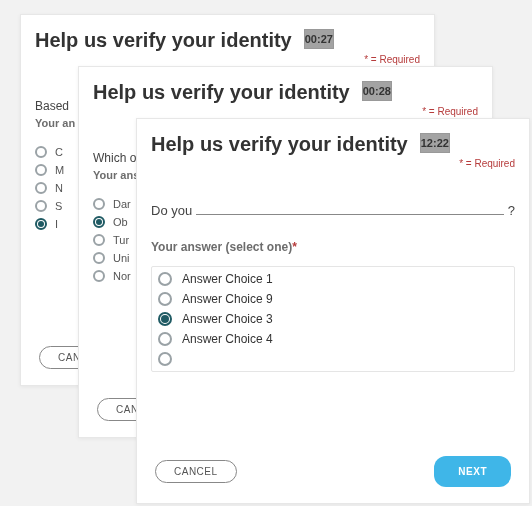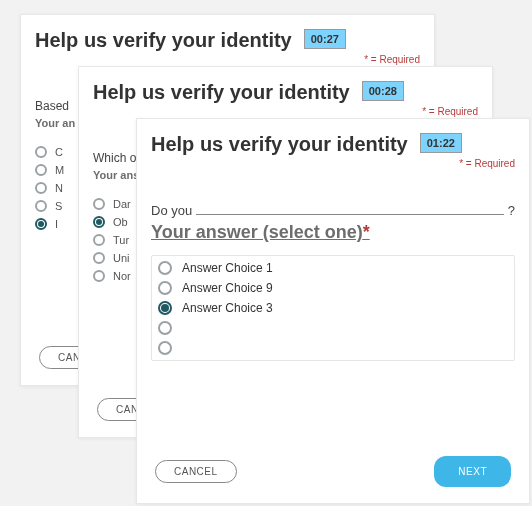--- a/index.html
+++ b/index.html
@@ -24,23 +24,23 @@
   .hdr {
     display: flex; align-items: flex-start;
     padding: 14px 14px 0 14px;
   }
   .title {
     font-size: 20px; font-weight: 600; color: #333;
     margin-right: 12px;
   }
   .timer {
     border: 1px solid #999;
-    padding: 3px 6px;
+    padding: 3px 0;
     font-size: 11px; font-weight: 600;
-    color: #333; background: #7dd3fc;
+    color: #333; background: #a3a3a3;
   }
   .req-note {
     text-align: right;
     font-size: 10px; color: #b63c3c;
     padding: 2px 14px 8px 10px;
   }
 
   .body-pad { padding: 4px 14px 0 14px; }
   .qline {
     font-size: 13px; color: #444;
@@ -49,23 +49,22 @@
   }
   .qline .lead { white-space: nowrap; }
   .qline .blank {
     flex: 1 1 auto;
     border-bottom: 1px solid #888;
     margin: 0 4px;
     height: 1em;
   }
   .qline .qm { white-space: nowrap; }
   .instr {
-    font-size: 18px; font-weight: 600; color: #6d6d6d;
-    margin-top: 4px;
-    text-decoration: underline;
+    font-size: 12px; font-weight: 600; color: #6d6d6d;
+    margin-top: 22px;
   }
   .instr .star { color: #b63c3c; font-weight: 700; }
 
   .options {
     margin-top: 12px;
     border: 1px solid #e5e5e5;
     border-radius: 2px;
     padding: 2px 4px;
   }
   .opt {
@@ -108,20 +107,21 @@
     cursor: pointer;
   }
   .btn-next {
     border: none;
     background: #3fb6e8;
     color: #fff;
     font-size: 10px; letter-spacing: 0.5px;
     padding: 10px 24px;
     border-radius: 12px;
     cursor: pointer;
+    font-weight: bold;
   }
 
   
   .hint-line { font-size: 12px; color: #444; padding: 2px 14px; white-space: nowrap; overflow: hidden; }
   .hint-instr { font-size: 11px; font-weight: 600; color: #6d6d6d; padding: 2px 14px 6px; white-space: nowrap; overflow: hidden; }
   .hint-opts { padding: 0 14px; }
   .hint-opt { display: flex; align-items: center; padding: 3px 0; font-size: 11px; color: #555; white-space: nowrap; overflow: hidden; }
   .hint-opt .radio { width: 12px; height: 12px; border-width: 2px; margin-right: 8px; }
   .spacer8 { height: 8px; }
   .spacer24 { height: 24px; }
@@ -201,21 +201,21 @@
     </div>
     </div>
   <div class="footer">
     <button class="btn-cancel">CANCEL</button>
   </div>
 </div>
 
 <div class="card card-c">
   <div class="hdr">
     <div class="title">Help us verify your identity</div>
-    <div class="timer">01:22</div>
+    <div class="timer">12:22</div>
   </div>
   <div class="req-note">* = Required</div>
   <div class="body-pad">
     <div class="qline">
       <span class="lead">Do you</span>
       <span class="blank"></span>
       <span class="qm">?</span>
     </div>
     <div class="instr">
       <span>Your answer (select one)</span><span class="star">*</span>
@@ -228,20 +228,21 @@
         <div class="opt">
         <span class="radio"></span>
         <span>Answer Choice 9</span>
       </div>
         <div class="opt">
         <span class="radio sel"></span>
         <span>Answer Choice 3</span>
       </div>
         <div class="opt">
         <span class="radio"></span>
+        <span>Answer Choice 4</span>
       </div>
         <div class="opt">
         <span class="radio"></span>
       </div>
       </div>
     <div class="spacer56"></div>
   </div>
   <div class="footer">
     <button class="btn-cancel">CANCEL</button>
     <button class="btn-next">NEXT</button>

